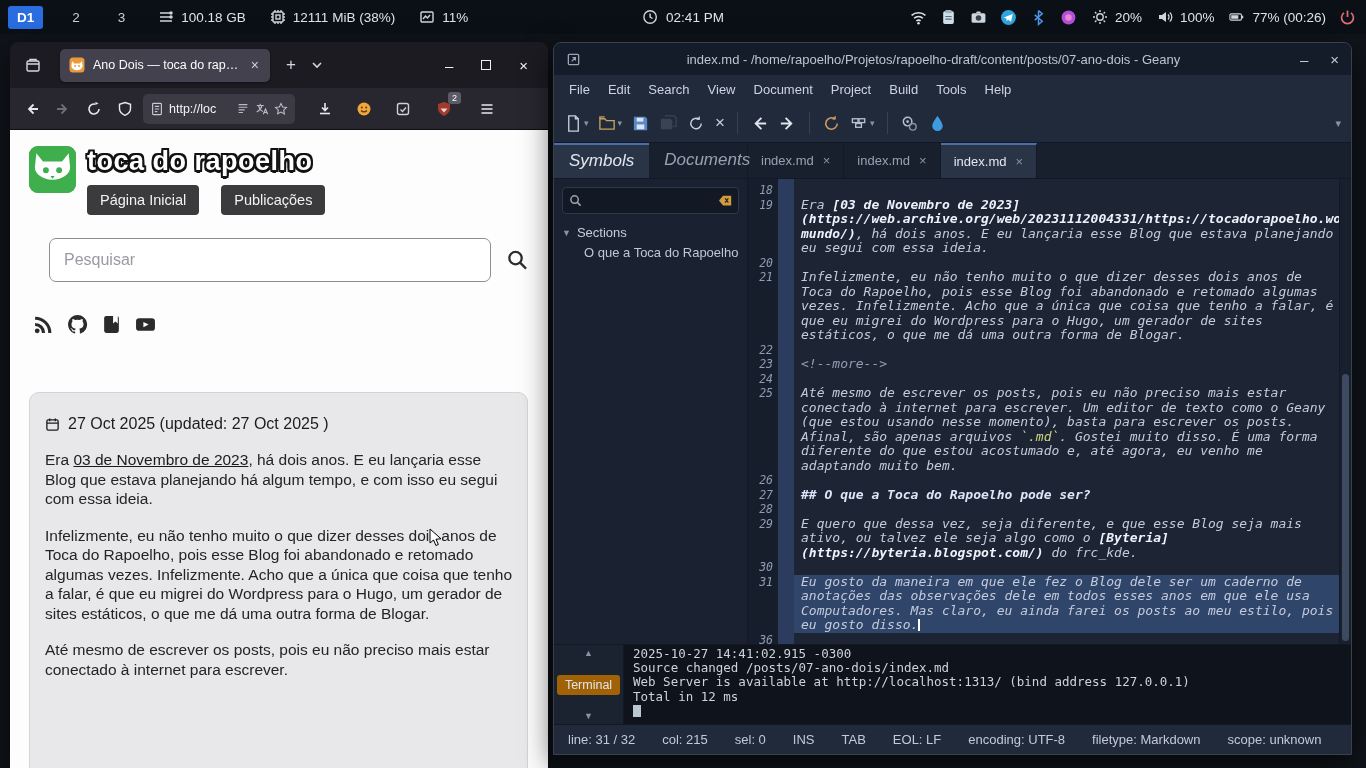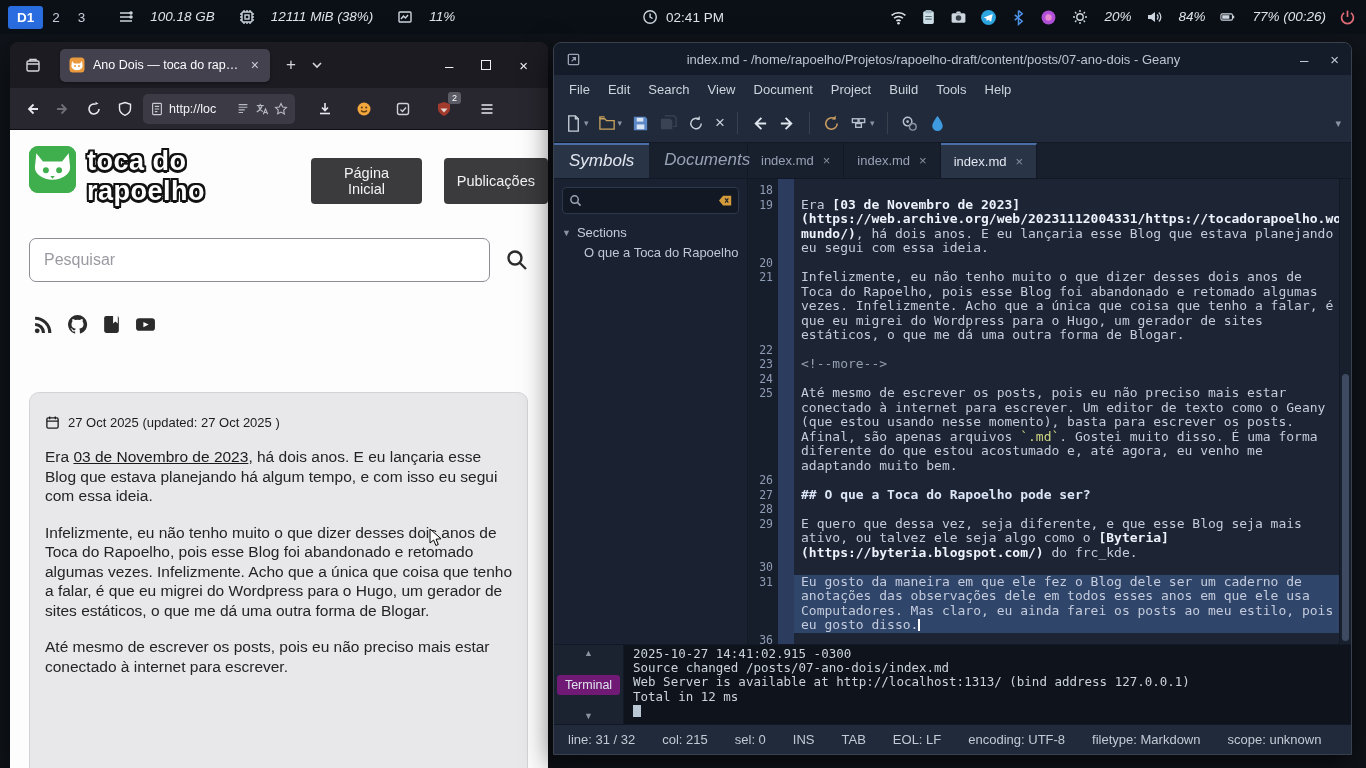--- a/index.html
+++ b/index.html
@@ -6,21 +6,21 @@
   html,body { background:#000; }
   .screen { position:relative; width:1366px; height:768px; background:#10141a; overflow:hidden;
             font-family:"Liberation Sans", sans-serif; }
 
   
   .panel { position:absolute; left:0; top:0; width:1366px; height:34px; background:#0b1017;
            display:flex; align-items:center; color:#dde3ea; font-size:13.5px; }
   .p-left { display:flex; align-items:center; padding-left:8px; gap:4px; }
   .ws { padding:4px 9px; border-radius:3px; color:#c7cedb; cursor:default; }
   .ws.active { background:#2a6de0; color:#fff; font-weight:bold; }
-  .pstat { display:flex; align-items:flex-start; gap:16px; margin-left:20px;font-style:italic; }
+  .pstat { display:flex; align-items:flex-end; gap:7px; margin-left:20px; }
   .picon { display:inline-flex; width:16px; height:16px; color:#cdd5de; }
   .picon svg { width:100%; height:100%; }
   .p-center { position:absolute; left:50%; transform:translateX(-50%); display:flex; align-items:center; gap:8px; }
   .p-right { margin-left:auto; display:flex; align-items:center; gap:13px; padding-right:10px; }
   .tray { display:inline-flex; width:17px; height:17px; }
   .tray svg { width:100%; height:100%; }
   .pwr { color:#e06c75; }
 
   
   .bwin { position:absolute; left:10px; top:42px; width:538px; height:726px; background:#1c1b22;
@@ -48,40 +48,40 @@
   .urlbar svg { width:14px; height:14px; flex:none; }
   .url-text { flex:1; font-size:12.5px; white-space:nowrap; overflow:hidden; color:#f3f3f7; }
   .extwrap { position:relative; }
   .badge { position:absolute; right:-4px; top:-4px; background:#5b5b66; color:#fff; font-size:9px;
            padding:1px 4px; border-radius:3px; }
   
   .b-content { position:absolute; top:88px; left:0; right:0; bottom:0; background:#fdfdfd; overflow:hidden; }
   .site-header { position:absolute; left:19px; top:16px; display:flex; gap:11px; }
   .logo { width:47px; height:47px; border-radius:9px; background:#3faf4d; flex:none; overflow:hidden; }
   .logo svg { width:100%; height:100%; }
-  .hdr-col { display:flex; flex-direction:row;align-items:center; }
+  .hdr-col { display:flex; flex-direction:column; }
   .site-title { font-size:27px; font-weight:800; color:#fff; letter-spacing:.5px; line-height:30px;
      text-shadow:-2px -2px 0 #121212, 2px -2px 0 #121212, -2px 2px 0 #121212, 2px 2px 0 #121212,
                  -2px 0 0 #121212, 2px 0 0 #121212, 0 -2px 0 #121212, 0 3px 0 #121212; }
   .site-nav { display:flex; gap:22px; margin-top:9px; }
   .nav-btn { background:#3b3b3d; color:#f2f2f2; border:none; border-radius:4px; padding:7px 13px;
              font-size:14.5px; font-family:inherit; }
   .search-row { position:absolute; left:19px; top:108px; width:500px; display:flex; align-items:center; }
   .search-input { width:498px; height:44px; border:1px solid #8d8d95; border-radius:7px; padding:0 14px;
-                  font-size:16px; color:#333; background:#fff; font-family:inherit; }
+                  font-size:16px; color:#333; background:#fff; font-family:inherit;margin-left:20px; }
   .search-input::placeholder { color:#9a9aa2; }
   .search-btn { margin-left:15px; width:26px; height:26px; color:#2c2c2c; }
   .search-btn svg { width:100%; height:100%; }
   .social-row { position:absolute; left:23px; top:184px; display:flex; gap:13px; }
   .soc { width:21px; height:21px; color:#2b2b2b; }
   .soc svg { width:100%; height:100%; }
   .post-card { position:absolute; left:19px; top:262px; width:499px; height:420px; background:#e8e8ea;
                border:1px solid #d4d4d8; border-radius:10px; padding:22px 15px; overflow:hidden; }
   .post-title { font-size:38px; font-weight:800; color:#0d0d0d; letter-spacing:1px; margin-bottom:20px; }
-  .post-date { display:flex; align-items:center; gap:8px; font-size:13px; color:#1c1c1c; margin-bottom:17px; }
+  .post-date { display:flex; align-items:center; gap:8px; font-size:16px; color:#1c1c1c; margin-bottom:17px; }
   .post-date svg { width:15px; height:15px; }
   .post-card p { font-size:15.5px; line-height:19.5px; color:#242424; width:468px; margin-bottom:17px; }
   .post-link { text-decoration:underline; color:#1a1a1a; }
 
   
   .gwin { position:absolute; left:553px; top:42px; width:799px; height:713px; background:#1d2433;
           border:1px solid #39414f; border-radius:8px 8px 0 0; box-shadow:0 10px 30px rgba(0,0,0,.65);
           display:flex; flex-direction:column; }
   .g-title { height:32px; flex:none; background:#141b29; border-radius:7px 7px 0 0; display:flex;
              align-items:center; padding:0 12px; color:#bcc4d1; font-size:13px; }
@@ -113,56 +113,56 @@
                display:flex; flex-direction:column; }
   .g-search { height:27px; background:#131924; border:1px solid #2c384c; border-radius:4px; display:flex;
               align-items:center; gap:6px; padding:0 6px; flex:none; }
   .g-search svg { width:13px; height:13px; flex:none; }
   .g-search input { flex:1; min-width:0; background:transparent; border:none; outline:none; color:#d0d6e0; font-size:12px; }
   .g-tree { margin-top:11px; font-size:13px; color:#c6cdda; }
   .tree-root { display:flex; align-items:center; gap:6px; }
   .tree-exp { color:#8a93a2; font-size:9px; }
   .tree-child { margin-left:22px; margin-top:5px; white-space:nowrap; overflow:hidden; color:#c0c7d4; }
   .g-editorwrap { flex:1; position:relative; min-width:0; overflow:hidden;
-     background:linear-gradient(90deg,#171e2b 0,#171e2b 30px,#2b3c5e 30px,#2b3c5e 46px,#1d2433 46px); }
+     background:linear-gradient(90deg,#171e2b 0,#171e2b 30px,#2b3c5e 30px,#2b3c5e 46px,#1d2433 46px);font-style:italic; }
   .ed-lines { position:absolute; left:0; top:0; right:12px; bottom:0; padding-top:4px;
               font-family:"DejaVu Sans Mono", monospace; font-size:13px; line-height:14.5px; }
   .ed-row { display:flex; }
   .ln { width:30px; flex:none; text-align:right; padding-right:5px; color:#8e9cb5; font-size:11.5px; line-height:14.5px; }
   .fold { width:16px; flex:none; }
   .code { flex:1; min-height:14.5px; color:#c3cbdc; overflow-wrap:break-word; padding-left:7px; padding-right:2px; }
   .code.cur { background:#30456a; }
   .tok-b { font-weight:bold; color:#edf2fc; }
   .tok-h { font-weight:bold; color:#dbe6f8; }
   .tok-c { color:#949eb0; }
   .tok-k { color:#cdd583; }
   .caret { display:inline-block; width:2px; height:12px; background:#fff; vertical-align:-2px; }
   .g-scroll { position:absolute; right:0; top:0; bottom:0; width:12px; background:#18202e; border-left:1px solid #121826; }
   .g-thumb { position:absolute; left:2px; right:2px; top:42%; bottom:3px; background:#3d4a61; border-radius:5px; }
   .g-msgwin { height:80px; flex:none; border-top:1px solid #121826; display:flex; background:#0e131c; }
   .g-msgtabs { width:70px; flex:none; background:#1b2230; border-right:1px solid #121826; display:flex;
                flex-direction:column; align-items:center; justify-content:space-between; padding:3px 0;
                color:#8a93a2; font-size:9px; }
-  .g-msgtab-label { font-size:12.5px; color:#dfe4ec; background:#701a75; padding:3px 8px; border-radius:3px; }
+  .g-msgtab-label { font-size:12.5px; color:#dfe4ec; background:#a16207; padding:3px 8px; border-radius:3px; }
   .g-terminal { flex:1; padding:2px 9px; font-family:"DejaVu Sans Mono", monospace; font-size:12.5px;
                 line-height:14.2px; color:#ccd3da; overflow:hidden; }
   .tcursor { display:inline-block; width:8px; height:12px; background:#b9c6d4; vertical-align:-2px; }
   .g-statusbar { height:30px; flex:none; background:#212a3a; border-top:1px solid #121826; display:flex;
                  align-items:center; padding:0 14px; gap:27px; font-size:13px; color:#c3cad6; white-space:nowrap; }
 
   .mouse { position:absolute; left:429px; top:528px; width:15px; height:20px; z-index:50; }
 </style>
 </head>
 <body>
 
 <div class="screen">
 
   <div class="panel">
     <div class="p-left">
-      <div class="ws-group" style="display:flex;gap:0;">
+      <div class="ws-group" style="display:flex;gap:20px;">
           <span class="ws active">D1</span>
           <span class="ws">2</span>
           <span class="ws">3</span>
         </div>
       <div class="pstat">
         <span class="picon">
           <svg viewBox="0 0 16 16" fill="none" stroke="currentColor" stroke-width="1.5">
               <path d="M2 4h12M2 8h12M2 12h12"></path>
               <circle cx="13" cy="4" r="1" fill="currentColor"></circle>
               <circle cx="13" cy="8" r="1" fill="currentColor"></circle>
@@ -248,21 +248,21 @@
         </span>
         <span>20%</span>
       </div>
       <div class="pstat" style="margin-left:2px;">
         <span class="picon">
           <svg viewBox="0 0 16 16">
               <path d="M2 6v4h3l4 3V3L5 6z" fill="currentColor"></path>
               <path d="M11 5.5a3.5 3.5 0 0 1 0 5M12.8 3.5a6 6 0 0 1 0 9" stroke="currentColor" stroke-width="1.3" fill="none"></path>
             </svg>
         </span>
-        <span>84%</span>
+        <span>100%</span>
       </div>
       <div class="pstat" style="margin-left:2px;">
         <span class="picon">
           <svg viewBox="0 0 18 16" fill="none" stroke="currentColor" stroke-width="1.2">
               <rect x="1" y="4.5" width="13" height="7" rx="1.5"></rect>
               <rect x="2.5" y="6" width="8" height="4" fill="currentColor" stroke="none"></rect>
               <path d="M15 6.5v3" stroke-width="2"></path>
             </svg>
         </span>
         <span>77% (00:26)</span>

